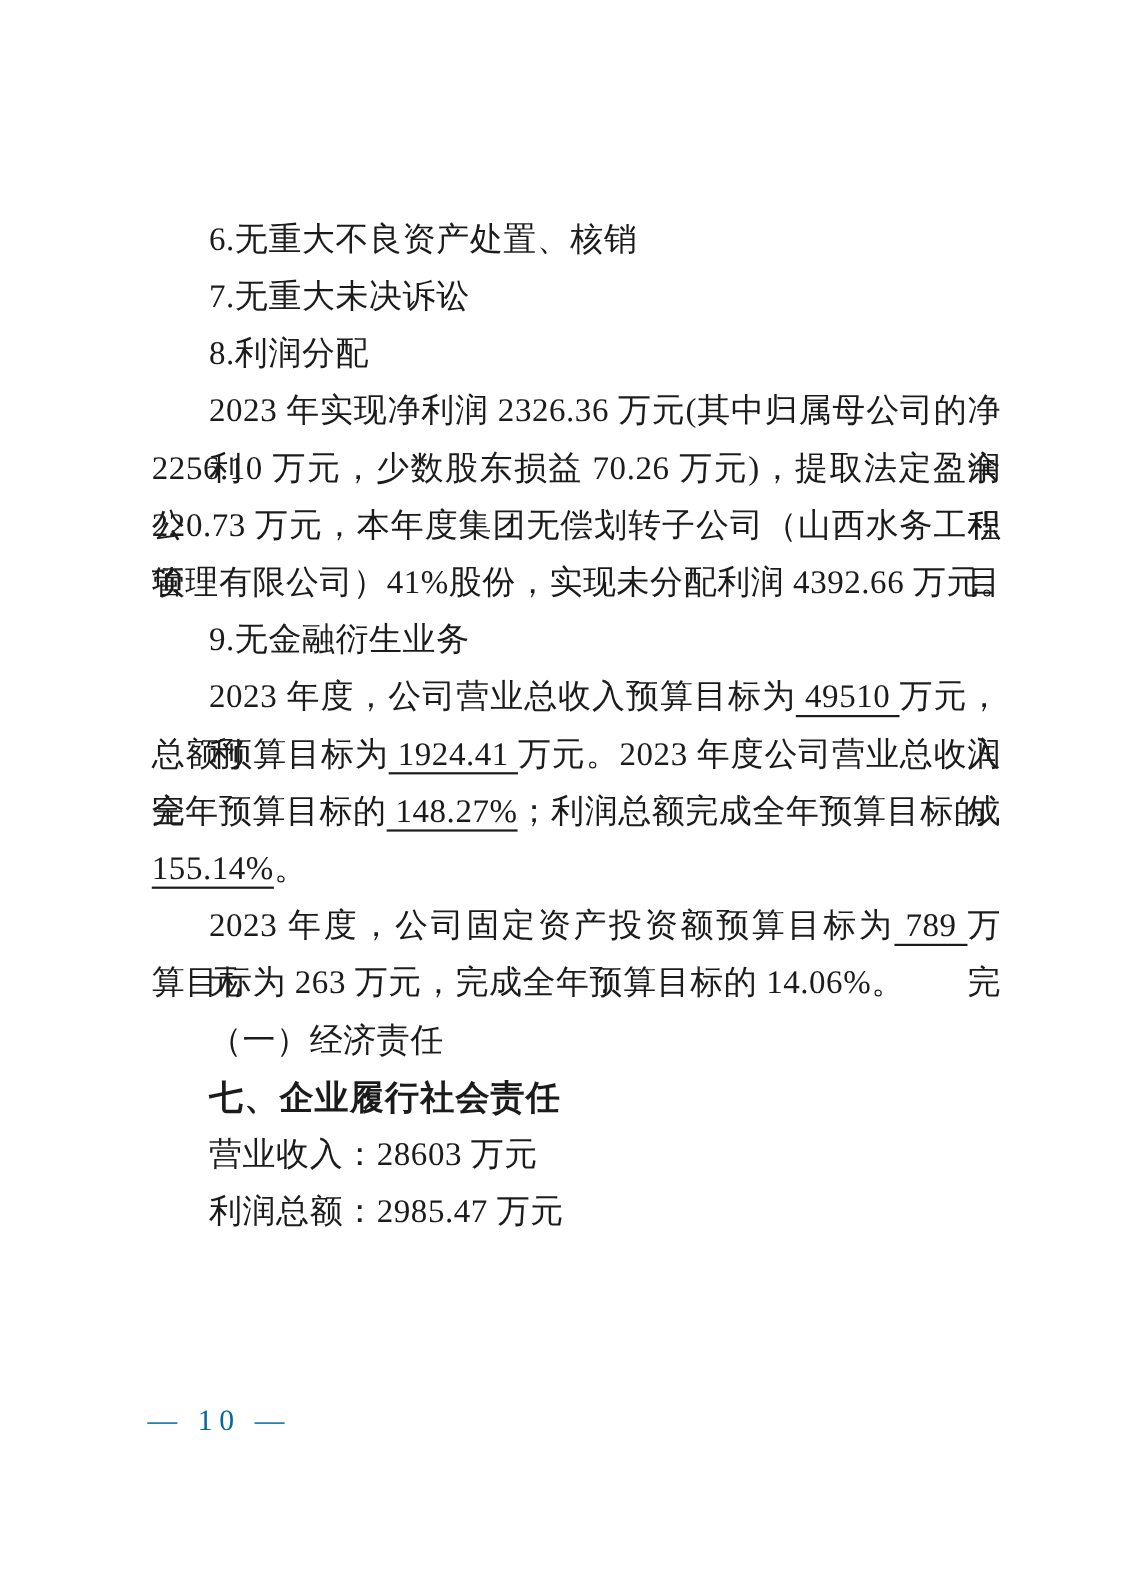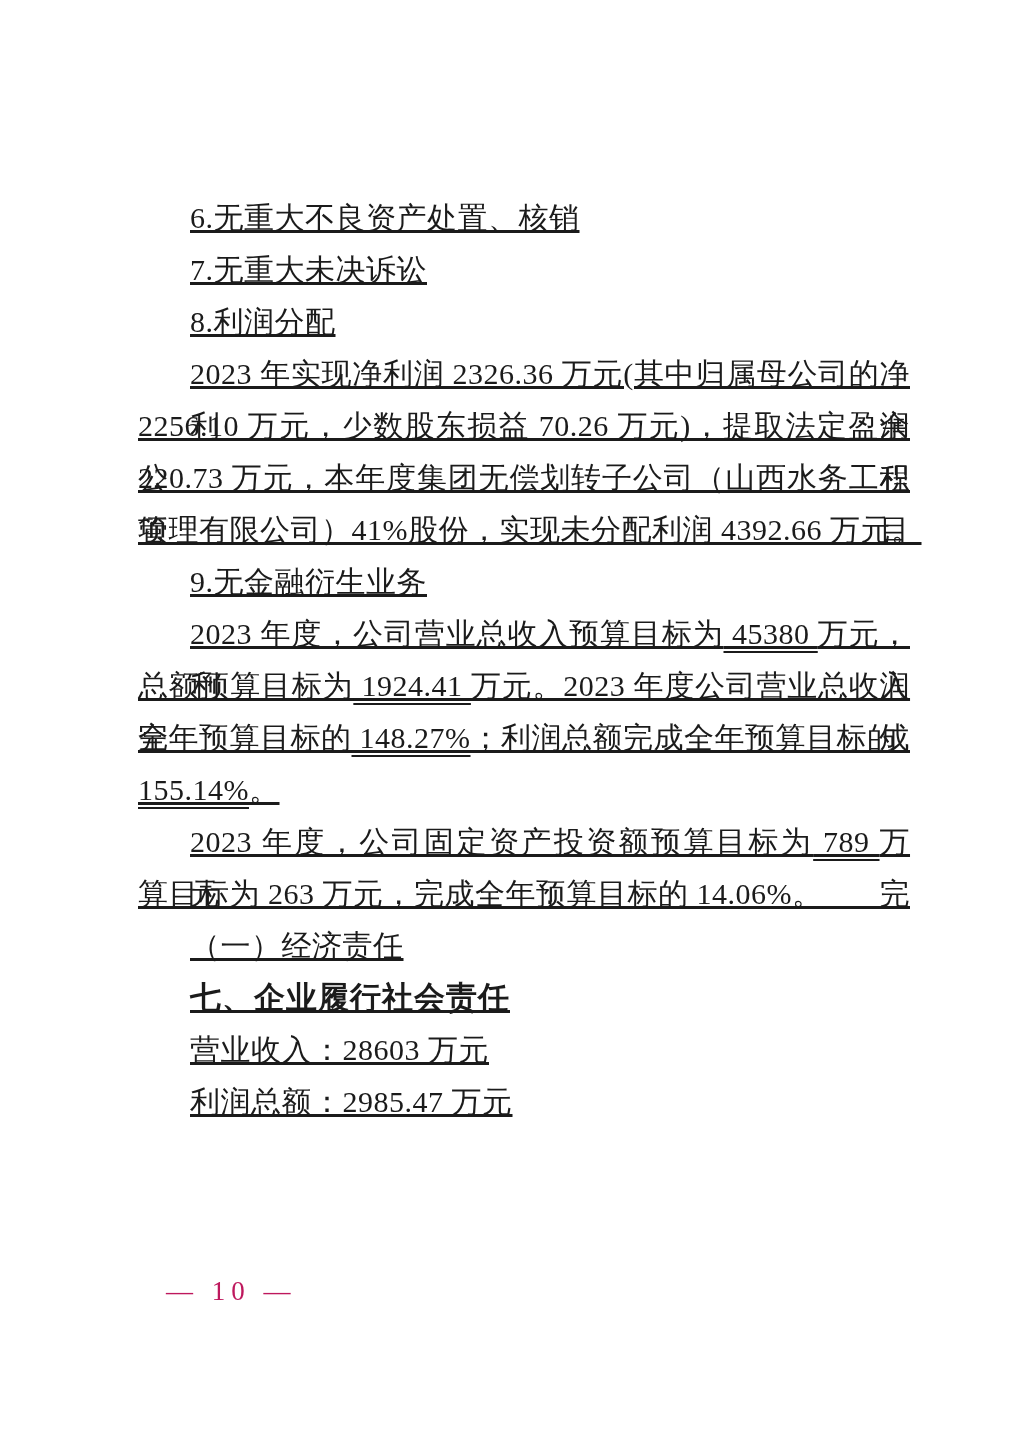--- a/index.html
+++ b/index.html
@@ -22,21 +22,20 @@
     top: 192px;
     width: 772px;
   }
   .line {
     font-size: 30px;
     line-height: 52px;
     height: 52px;
     white-space: nowrap;
     letter-spacing: 0.5px;
     text-align: left;
-    text-decoration: underline;
   }
   .line.justify {
     white-space: normal;
     text-align: justify;
     text-align-last: justify;
     text-justify: inter-character;
   }
   .line.indent {
     padding-left: 52px;
   }
@@ -49,40 +48,39 @@
   .seg-u {
     text-decoration: underline;
     text-decoration-thickness: 2px;
     text-underline-offset: 7px;
   }
   .footer {
     position: absolute;
     left: 134px;
     top: 1276px;
     font-size: 27px;
-    color: #be185d;
+    color: #0369a1;
     letter-spacing: 6px;
     font-family: "Liberation Serif", "DejaVu Serif", serif;
-    margin-left: 32px;
   }
 </style>
 </head>
 <body>
 
 <div class="page">
   <div class="doc-body" id="doc-body">
       <div class="line indent"><span>6.无重大不良资产处置、核销</span></div>
       <div class="line indent"><span>7.无重大未决诉讼</span></div>
       <div class="line indent"><span>8.利润分配</span></div>
       <div class="line indent justify"><span>2023 年实现净利润 2326.36 万元(其中归属母公司的净利润</span></div>
       <div class="line justify"><span>2256.10 万元，少数股东损益 70.26 万元)，提取法定盈余公积</span></div>
       <div class="line justify"><span>220.73 万元，本年度集团无偿划转子公司（山西水务工程项目</span></div>
       <div class="line"><span>管理有限公司）41%股份，实现未分配利润 4392.66 万元。</span></div>
       <div class="line indent"><span>9.无金融衍生业务</span></div>
-      <div class="line indent justify"><span>2023 年度，公司营业总收入预算目标为</span><span class="seg-u"> 45380 </span><span>万元，利润</span></div>
+      <div class="line indent justify"><span>2023 年度，公司营业总收入预算目标为</span><span class="seg-u"> 49510 </span><span>万元，利润</span></div>
       <div class="line justify"><span>总额预算目标为</span><span class="seg-u"> 1924.41 </span><span>万元。2023 年度公司营业总收入完成</span></div>
       <div class="line"><span>全年预算目标的</span><span class="seg-u"> 148.27%</span><span>；利润总额完成全年预算目标的</span></div>
       <div class="line"><span class="seg-u">155.14%</span><span>。</span></div>
       <div class="line indent justify"><span>2023 年度，公司固定资产投资额预算目标为</span><span class="seg-u"> 789 </span><span>万元，完</span></div>
       <div class="line"><span>算目标为 263 万元，完成全年预算目标的 14.06%。</span></div>
       <div class="line indent"><span>（一）经济责任</span></div>
       <div class="line heading indent"><span>七、企业履行社会责任</span></div>
       <div class="line indent"><span>营业收入：28603 万元</span></div>
       <div class="line indent"><span>利润总额：2985.47 万元</span></div>
     </div>

